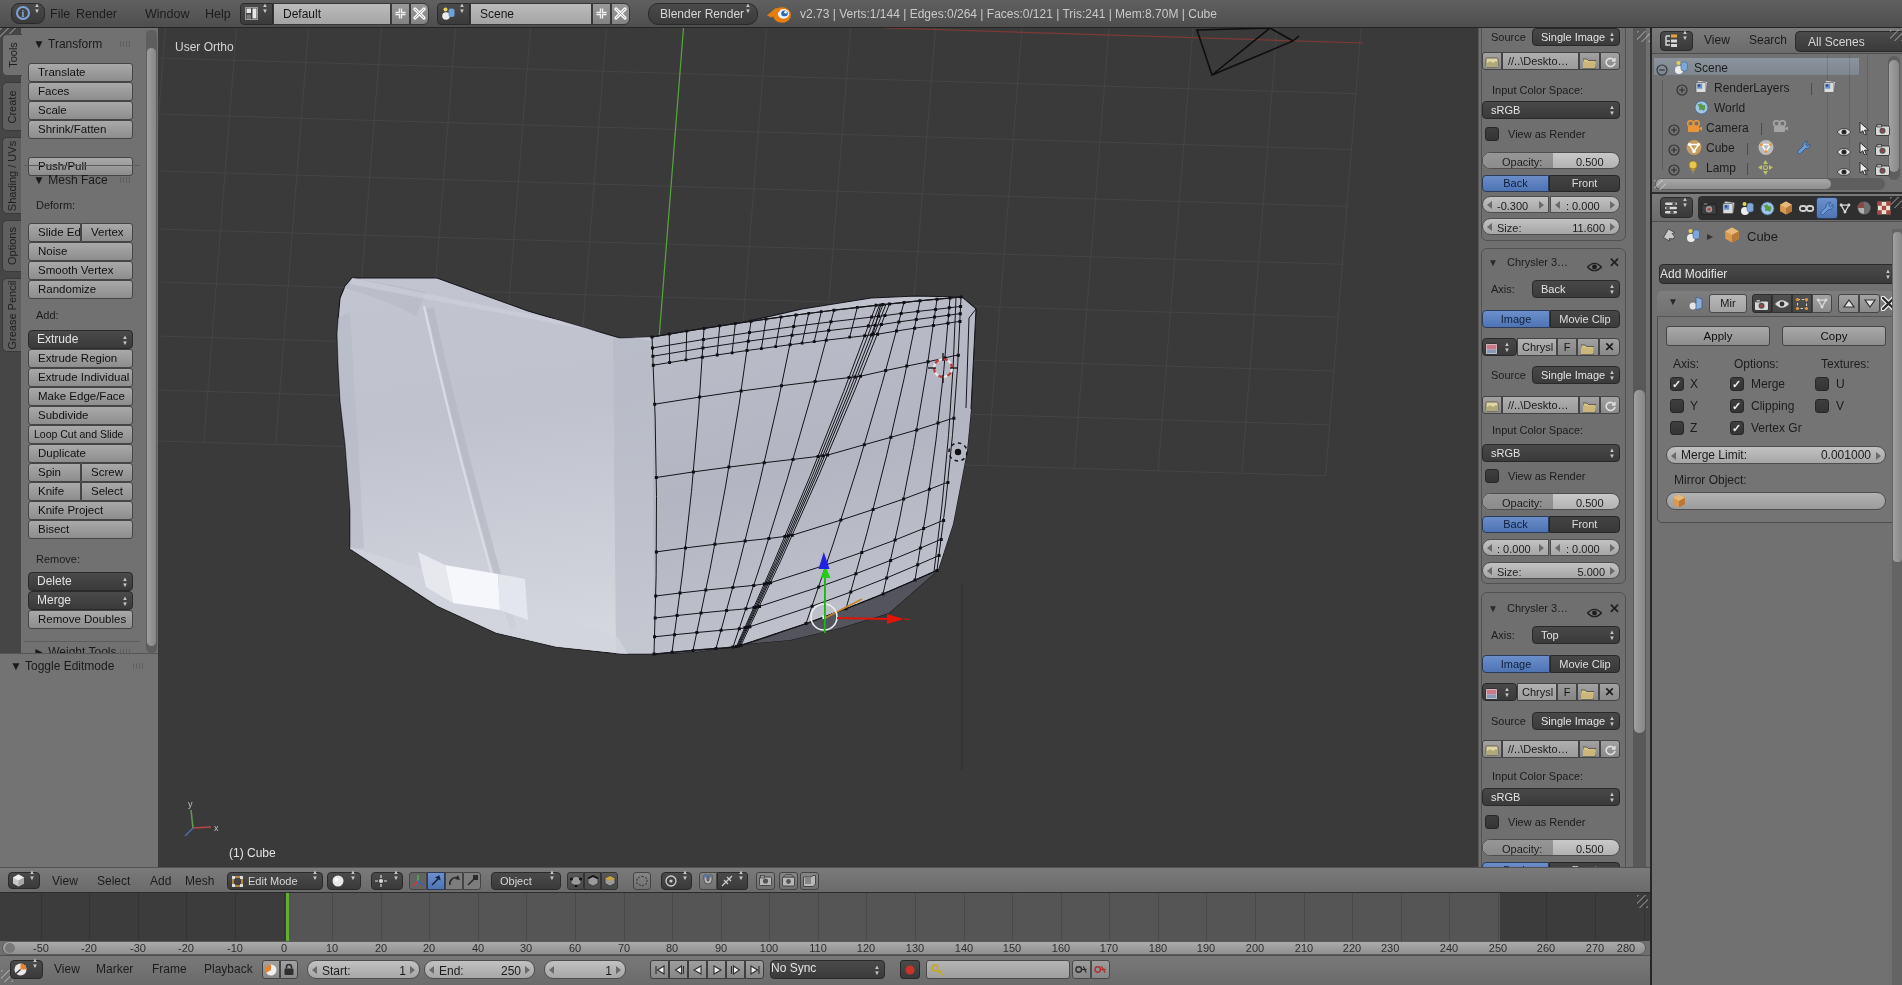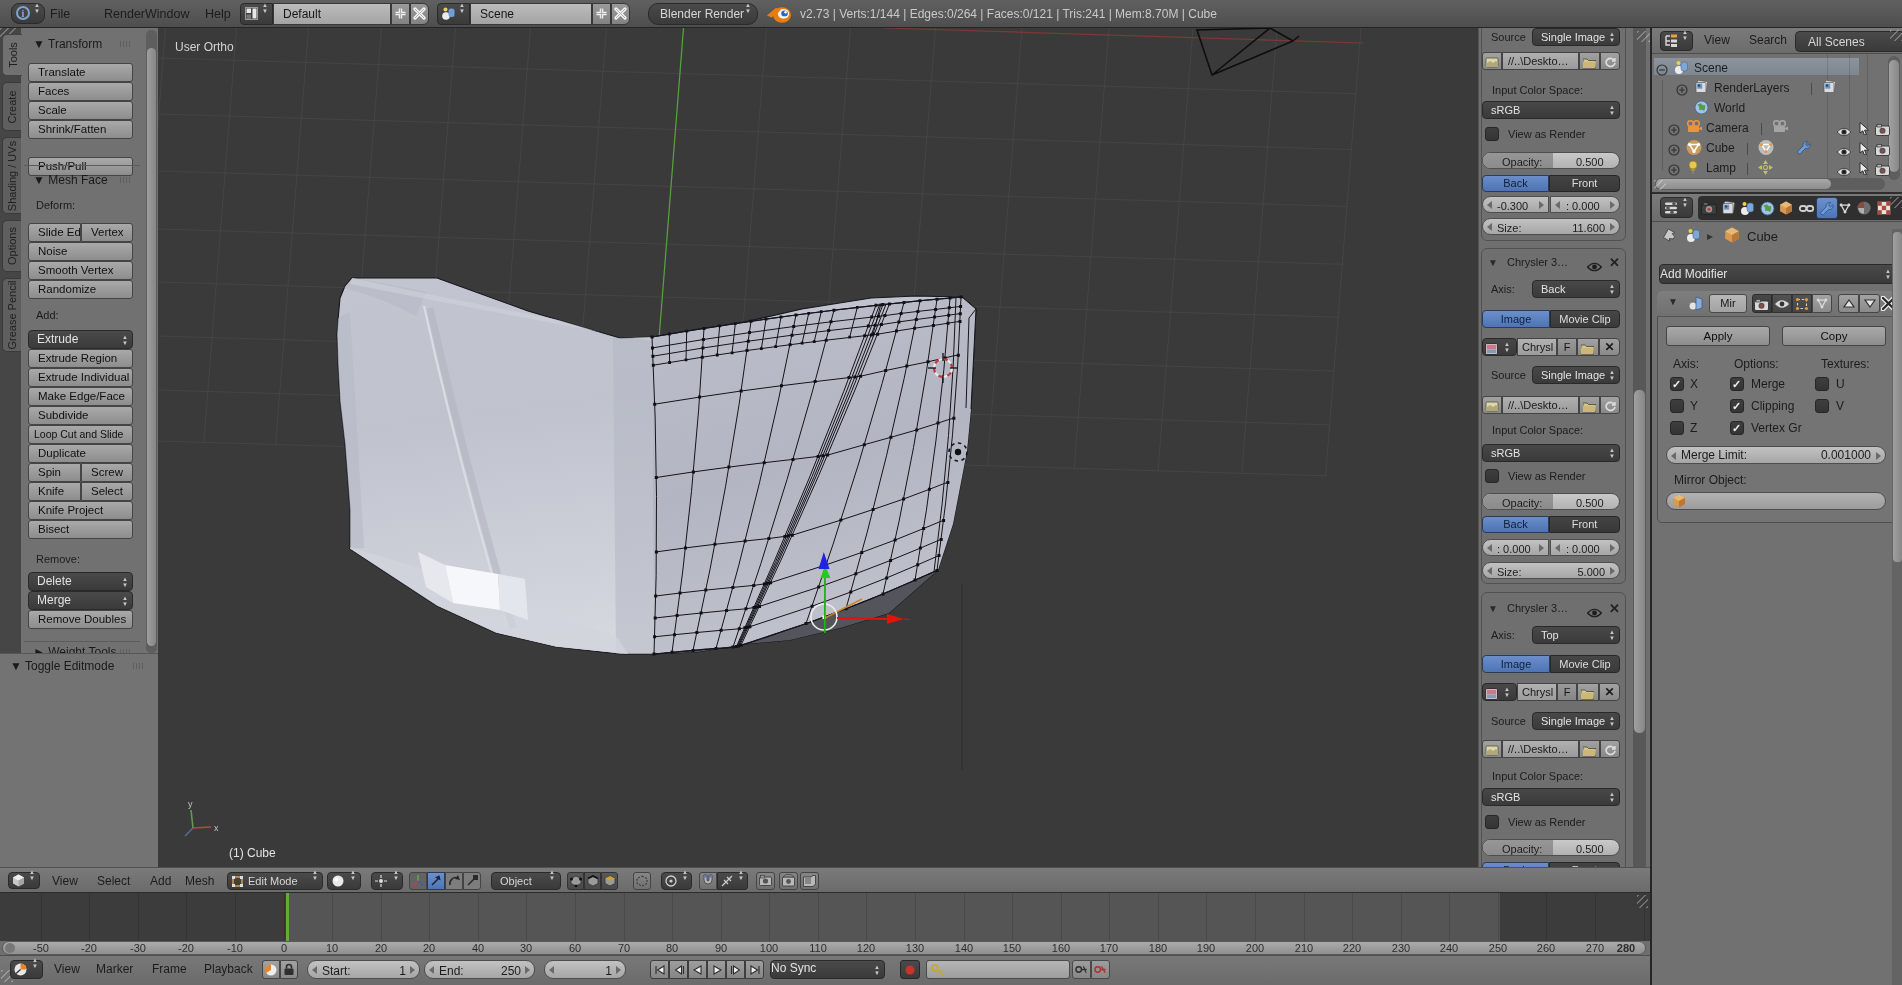--- a/index.html
+++ b/index.html
@@ -44,21 +44,21 @@
 .ibtn { position:absolute; background:linear-gradient(#a2a2a2,#888); border:1px solid #454545; }
 </style>
 </head>
 <body>
 <div id="root">
 <div class="abs" style="left:0;top:0;width:1902px;height:28px;background:linear-gradient(#606060,#4e4e4e);border-bottom:1px solid #252525;">
   <div class="ddark" style="left:11px;top:3px;width:34px;height:21px;border-radius:8px;"></div>
   <div class="abs" style="left:16px;top:6px;width:14px;height:14px;border:2px solid #7da3d8;border-radius:50%;color:#8db0e0;font-size:10px;text-align:center;line-height:11px;font-weight:bold;font-family:'Liberation Serif',serif;">i</div>
   <div class="updn" style="left:33px;right:auto;top:8px;"></div>
   <div class="lbl" style="left:50px;top:7px;font-size:12.5px;">File</div>
-  <div class="lbl" style="left:104px;top:7px;font-size:12.5px;text-align:right;">Render</div>
+  <div class="lbl" style="left:76px;top:7px;font-size:12.5px;text-align:right;">Render</div>
   <div class="lbl" style="left:145px;top:7px;font-size:12.5px;">Window</div>
   <div class="lbl" style="left:205px;top:7px;font-size:12.5px;">Help</div>
 
   <div class="ddark" style="left:240px;top:3px;width:33px;height:22px;border-radius:4px 0 0 4px;"></div>
   <svg class="abs" style="left:245px;top:7px;" width="13" height="13">
         <rect x="0.5" y="0.5" width="12" height="12" fill="none" stroke="#999" stroke-width="1"></rect>
         <rect x="1.5" y="1.5" width="4.5" height="4.5" fill="#e8e8e8"></rect>
         <rect x="7.5" y="1.5" width="4" height="10" fill="#e8e8e8"></rect>
         <rect x="1.5" y="7.5" width="4.5" height="4.5" fill="#777"></rect>
       </svg>
@@ -662,26 +662,26 @@
 <div class="abs" style="left:895px;top:48px;width:40px;text-align:center;font-size:11px;line-height:14px;color:#2d2d2d;">130</div>
 <div class="abs" style="left:944px;top:48px;width:40px;text-align:center;font-size:11px;line-height:14px;color:#2d2d2d;">140</div>
 <div class="abs" style="left:992px;top:48px;width:40px;text-align:center;font-size:11px;line-height:14px;color:#2d2d2d;">150</div>
 <div class="abs" style="left:1041px;top:48px;width:40px;text-align:center;font-size:11px;line-height:14px;color:#2d2d2d;">160</div>
 <div class="abs" style="left:1089px;top:48px;width:40px;text-align:center;font-size:11px;line-height:14px;color:#2d2d2d;">170</div>
 <div class="abs" style="left:1138px;top:48px;width:40px;text-align:center;font-size:11px;line-height:14px;color:#2d2d2d;">180</div>
 <div class="abs" style="left:1186px;top:48px;width:40px;text-align:center;font-size:11px;line-height:14px;color:#2d2d2d;">190</div>
 <div class="abs" style="left:1235px;top:48px;width:40px;text-align:center;font-size:11px;line-height:14px;color:#2d2d2d;">200</div>
 <div class="abs" style="left:1284px;top:48px;width:40px;text-align:center;font-size:11px;line-height:14px;color:#2d2d2d;">210</div>
 <div class="abs" style="left:1332px;top:48px;width:40px;text-align:center;font-size:11px;line-height:14px;color:#2d2d2d;">220</div>
-<div class="abs" style="left:1381px;top:48px;width:40px;text-align:center;font-size:11px;line-height:14px;color:#2d2d2d;">230</div>
+<div class="abs" style="left:1381px;top:48px;width:40px;font-size:11px;line-height:14px;color:#2d2d2d;">230</div>
 <div class="abs" style="left:1429px;top:48px;width:40px;text-align:center;font-size:11px;line-height:14px;color:#2d2d2d;">240</div>
 <div class="abs" style="left:1478px;top:48px;width:40px;text-align:center;font-size:11px;line-height:14px;color:#2d2d2d;">250</div>
 <div class="abs" style="left:1526px;top:48px;width:40px;text-align:center;font-size:11px;line-height:14px;color:#2d2d2d;">260</div>
 <div class="abs" style="left:1575px;top:48px;width:40px;text-align:center;font-size:11px;line-height:14px;color:#2d2d2d;">270</div>
-<div class="abs" style="left:1606px;top:48px;width:40px;text-align:center;font-size:11px;line-height:14px;color:#2d2d2d;font-weight:bold;">280</div>
+<div class="abs" style="left:1606px;top:48px;width:40px;text-align:center;font-size:11px;line-height:14px;color:#2d2d2d;">280</div>
 <div class="abs" style="left:0;top:62px;width:1650px;height:30px;background:linear-gradient(#787878,#6b6b6b);border-top:1px solid #4e4e4e;">
 <div class="diag" style="left:1px;top:14px;width:12px;height:12px;"></div>
 <div class="ddark" style="left:10px;top:4px;width:33px;height:19px;"></div>
 <svg class="abs" style="left:14px;top:7px;" width="13" height="13">
           <circle cx="6.5" cy="6.5" r="6" fill="#e8e8e8"></circle>
           <path d="M6.5 6.5 L6.5 0.5 A6 6 0 0 1 12.5 6.5 Z" fill="#e8832c"></path>
           <path d="M6.5 6.5 L2 10.5" stroke="#333" stroke-width="1.3"></path>
         </svg>
 <div class="updn" style="left:31px;right:auto;top:7px;"></div>
 <div class="lbl" style="left:54px;top:6px;">View</div>

